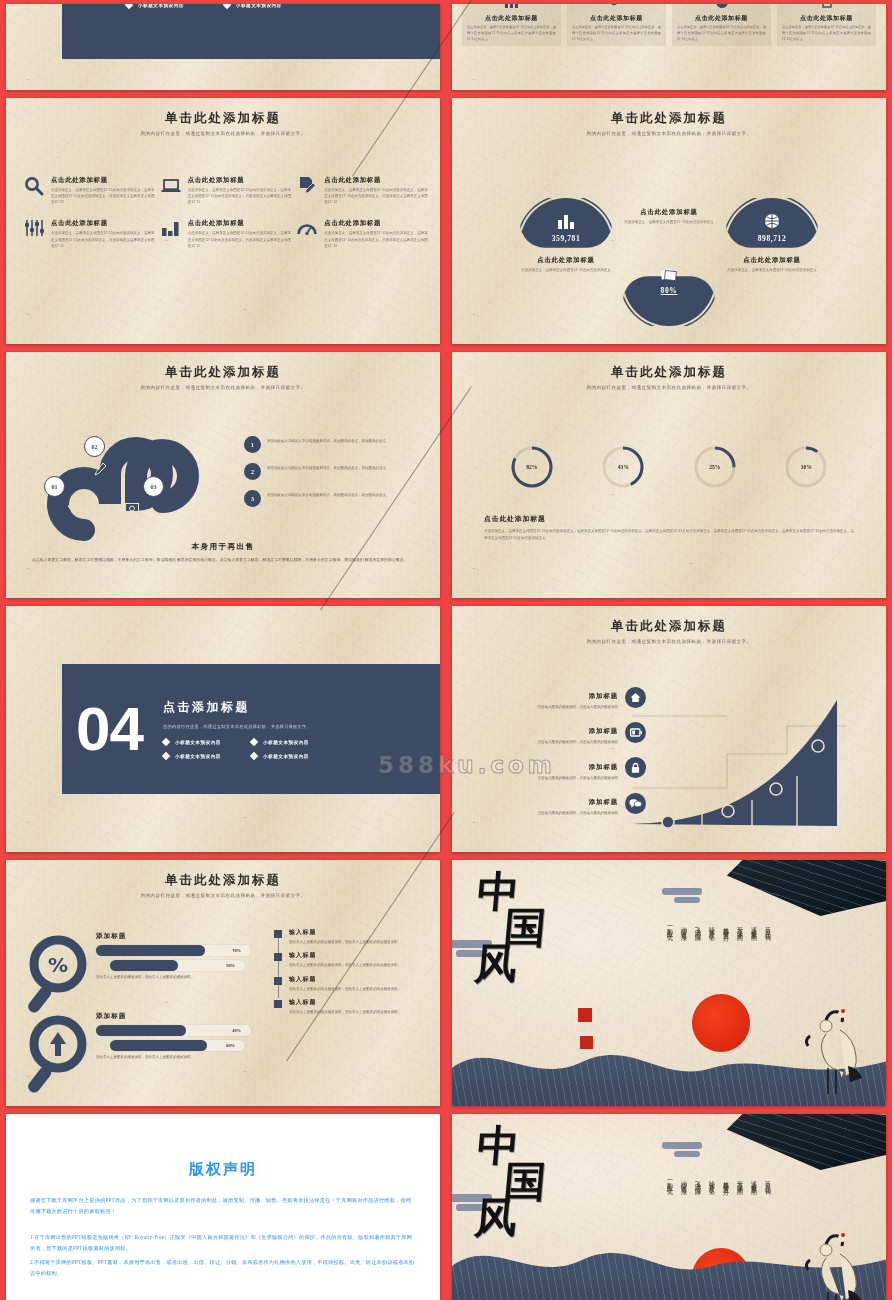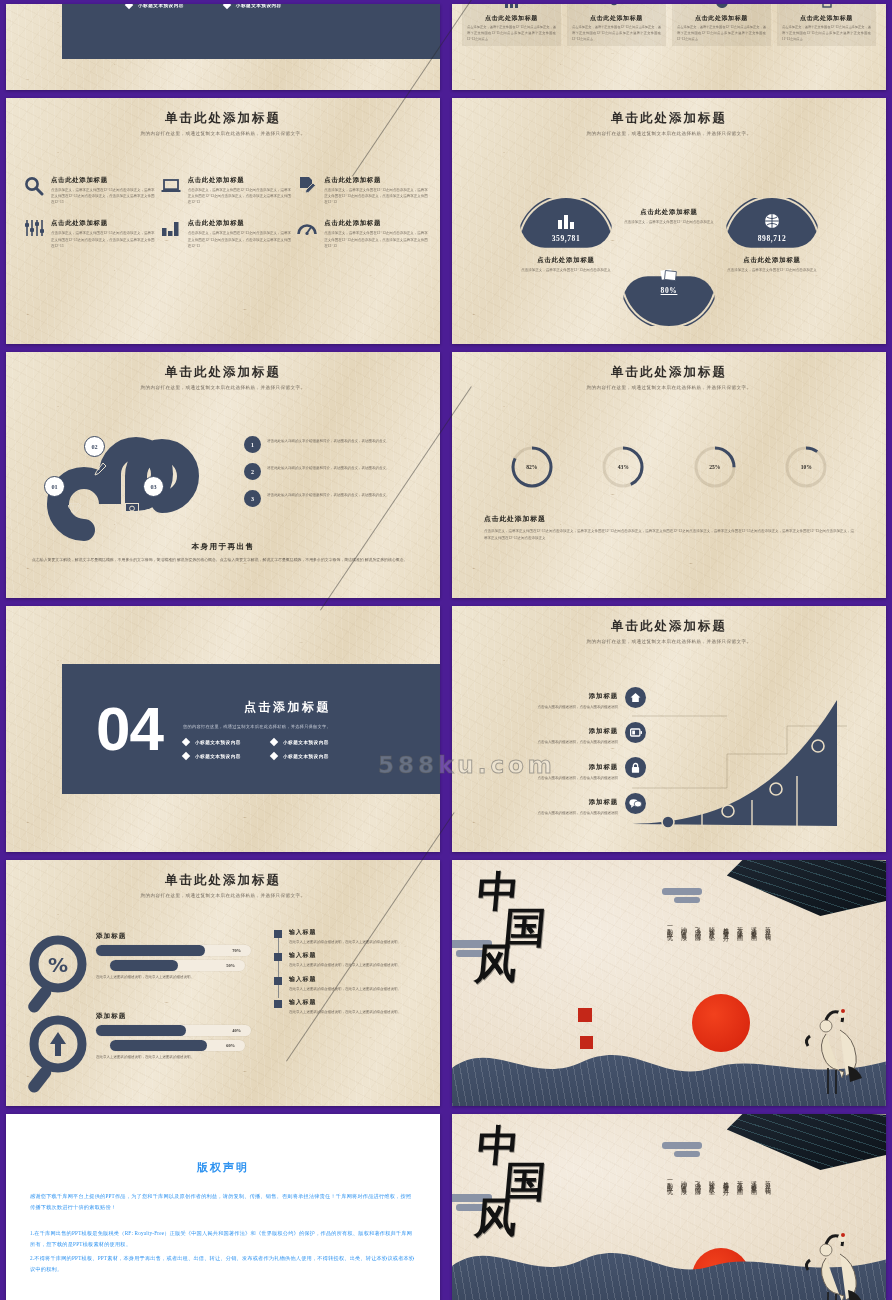--- a/index.html
+++ b/index.html
@@ -2,21 +2,21 @@
 <html><head>
 <meta charset="utf-8">
 <style>
   * { box-sizing: border-box; margin:0; padding:0; }
   html,body{ background:#fff; }
   body{
     width:892px; height:1300px;
     font-family:"Liberation Serif","DejaVu Serif",serif;
     overflow:hidden; position:relative;
   }
-  .page{ width:892px; height:1300px; position:relative; background:#4c1d95; }
+  .page{ width:892px; height:1300px; position:relative; background:#ef4444; }
 
   
   .grid{
     position:absolute; left:0; top:0; width:892px;
     display:flex; flex-wrap:wrap;
   }
   .cell{ width:446px; padding:4px 6px; }
   .slide{
     position:relative; width:100%; height:246px;
     overflow:hidden;
@@ -101,25 +101,25 @@
   .donut{ position:relative; width:46px; height:46px; }
   .donut .lbl{ position:absolute; inset:0; display:flex; align-items:center;
                justify-content:center; color:#2e2b28; font-size:5.6px; font-weight:bold;}
   .d-foot-h{ position:absolute; left:32px; top:162px; color:#26241f;
              font-weight:bold; font-size:6.8px; letter-spacing:.9px;}
   .d-foot-p{ position:absolute; left:32px; right:32px; top:176px;
              color:#6b6257; font-size:3.5px; line-height:2.0;}
 
   
   .sec-band{ position:absolute; left:56px; right:0px; top:58px; height:130px;
-             background:#3d4a63; display:flex; align-items:center;padding-left:20px; }
+             background:#3d4a63; display:flex; align-items:center; }
   .sec-num{ color:#fff; font-size:62px; font-weight:bold; line-height:1;
             margin-left:14px; letter-spacing:-1px;
             font-family:"Liberation Sans","DejaVu Sans",sans-serif;}
-  .sec-body{ margin-left:20px;text-align:right; }
+  .sec-body{ margin-left:20px; }
   .sec-h{ color:#fff; font-weight:bold; font-size:12px; letter-spacing:2.5px;}
   .sec-sub{ color:#cfd4de; font-size:4.2px; margin-top:8px; letter-spacing:.3px;}
   .sec-bullets{ display:grid; grid-template-columns:1fr 1fr; gap:8px 28px; margin-top:10px;}
   .sec-b{ display:flex; align-items:center; gap:6px; color:#fff;
           font-size:4.6px; font-weight:bold; letter-spacing:.5px;}
   .dia{ width:6px; height:6px; background:#fff; transform:rotate(45deg); flex:0 0 auto;}
 
   
   .curve-list{ position:absolute; left:14px; top:78px; width:180px;}
   .cl-row{ display:flex; align-items:center; gap:7px; margin-bottom:9px;
@@ -177,21 +177,21 @@
   .roof{ position:absolute; right:-10px; top:-6px; width:180px; height:72px;
     background:linear-gradient(160deg,#1f2833 0%,#121a22 60%,#0b1016 100%);
     clip-path:polygon(18% 0,100% 10%,100% 62%,58% 86%,6% 30%);}
   .roof-l{ position:absolute; right:-10px; top:-6px; width:180px; height:72px; opacity:.45;
     background:repeating-linear-gradient(18deg, rgba(120,200,210,.55) 0 1px, transparent 1px 8px);
     clip-path:polygon(18% 0,100% 10%,100% 62%,58% 86%,6% 30%);}
 
   
   .copy{ position:absolute; inset:0; background:#fff; }
   .copy-h{ text-align:center; color:#2f93f0; font-weight:bold;
-           font-size:11px; letter-spacing:2px; margin-top:46px;}
+           font-size:15px; letter-spacing:2px; margin-top:46px;}
   .copy-p{ color:#2f93f0; font-size:5.2px; line-height:2.2;
            margin:16px 24px 0 24px; letter-spacing:.2px; }
   .copy-p.gap{ margin-top:14px; }
 
   
   .wm{ position:absolute; pointer-events:none; z-index:60;
        font-family:"DejaVu Sans","Liberation Sans",sans-serif; }
   .wm-main{ left:356px; top:700px; font-size:44px; font-weight:bold;
      color:rgba(255,255,255,.30); -webkit-text-stroke:1.2px rgba(90,90,90,.55);
      letter-spacing:2px;}

